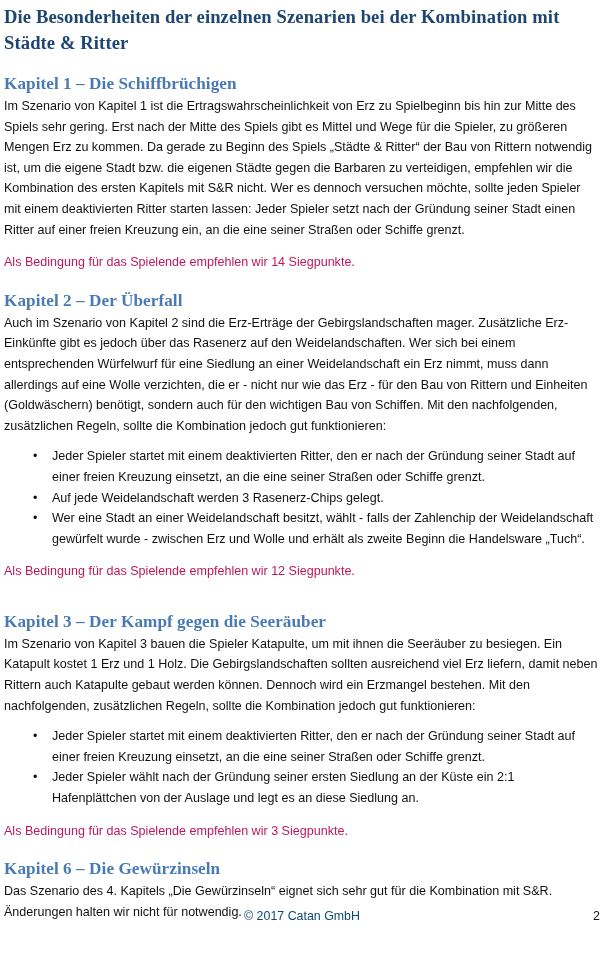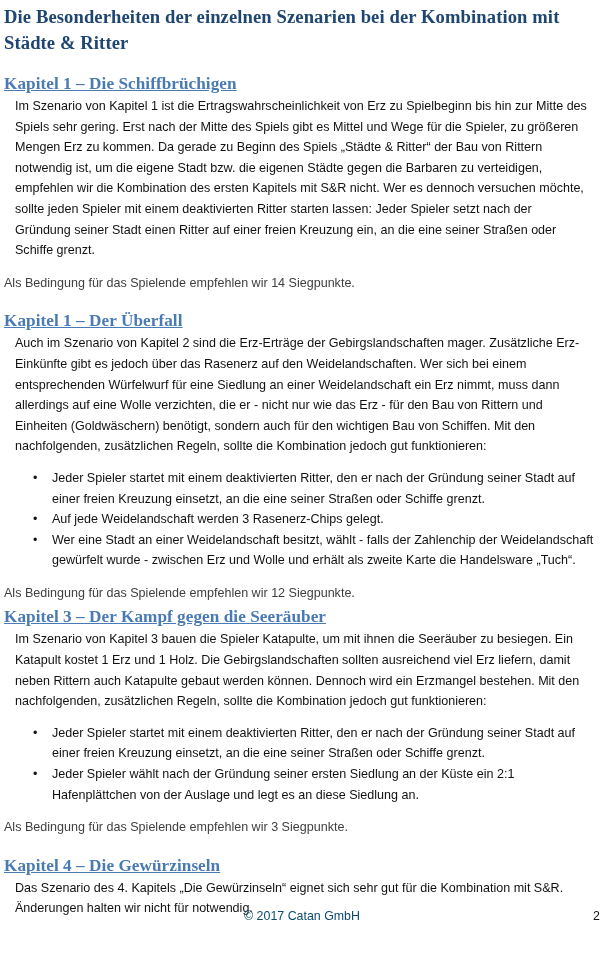--- a/index.html
+++ b/index.html
@@ -32,39 +32,38 @@
     letter-spacing: 0.1px;
   }
   .chapter-heading {
     font-family: "Liberation Serif", serif;
     font-weight: bold;
     font-size: 17.2px;
     line-height: 22px;
     color: #4a7ab4;
     margin: 0;
     letter-spacing: 0.05px;
-    text-decoration: underline;
   }
   .h-k1 { margin-top: 17px; }
   .h-k2 { margin-top: 17px; }
-  .h-k3 { margin-top: 3px; }
+  .h-k3 { margin-top: 29px; }
   .h-k4 { margin-top: 17px; }
   p.body {
     font-size: 12.55px;
     line-height: 20.6px;
-    margin: 11px;
+    margin: 0;
     text-align: left;
     color: #111111;
   }
   p.body.tight { margin-top: 1px; }
   p.note {
     font-size: 12.55px;
     line-height: 20.6px;
     margin: 12px 0 0 0;
-    color: #404040;
+    color: #be185d;
   }
   ul.rules {
     list-style: none;
     margin: 10px 0 0 0;
     padding: 0;
   }
   ul.rules li {
     position: relative;
     font-size: 12.55px;
     line-height: 20.6px;
@@ -106,53 +105,53 @@
 <body>
 
 <div class="page">
 
   <h1 class="doc-title">Die Besonderheiten der einzelnen Szenarien bei der Kombination mit Städte &amp; Ritter</h1>
 
   <h2 class="chapter-heading h-k1">Kapitel 1 – Die Schiffbrüchigen</h2>
   <p class="body tight">Im Szenario von Kapitel 1 ist die Ertragswahrscheinlichkeit von Erz zu Spielbeginn bis hin zur Mitte des Spiels sehr gering. Erst nach der Mitte des Spiels gibt es Mittel und Wege für die Spieler, zu größeren Mengen Erz zu kommen. Da gerade zu Beginn des Spiels „Städte &amp; Ritter“ der Bau von Rittern notwendig ist, um die eigene Stadt bzw. die eigenen Städte gegen die Barbaren zu verteidigen, empfehlen wir die Kombination des ersten Kapitels mit S&amp;R nicht. Wer es dennoch versuchen möchte, sollte jeden Spieler mit einem deaktivierten Ritter starten lassen: Jeder Spieler setzt nach der Gründung seiner Stadt einen Ritter auf einer freien Kreuzung ein, an die eine seiner Straßen oder Schiffe grenzt.</p>
   <p class="note">Als Bedingung für das Spielende empfehlen wir 14 Siegpunkte.</p>
 
-  <h2 class="chapter-heading h-k2">Kapitel 1 – Der Überfall</h2>
+  <h2 class="chapter-heading h-k2">Kapitel 2 – Der Überfall</h2>
   <p class="body tight">Auch im Szenario von Kapitel 2 sind die Erz-Erträge der Gebirgslandschaften mager. Zusätzliche Erz-Einkünfte gibt es jedoch über das Rasenerz auf den Weidelandschaften. Wer sich bei einem entsprechenden Würfelwurf für eine Siedlung an einer Weidelandschaft ein Erz nimmt, muss dann allerdings auf eine Wolle verzichten, die er - nicht nur wie das Erz - für den Bau von Rittern und Einheiten (Goldwäschern) benötigt, sondern auch für den wichtigen Bau von Schiffen. Mit den nachfolgenden, zusätzlichen Regeln, sollte die Kombination jedoch gut funktionieren:</p>
   <ul class="rules">
     <li>
       <span class="bullet">•</span>
       <span>Jeder Spieler startet mit einem deaktivierten Ritter, den er nach der Gründung seiner Stadt auf einer freien Kreuzung einsetzt, an die eine seiner Straßen oder Schiffe grenzt.</span>
     </li>
     <li>
       <span class="bullet">•</span>
       <span>Auf jede Weidelandschaft werden 3 Rasenerz-Chips gelegt.</span>
     </li>
     <li>
       <span class="bullet">•</span>
-      <span>Wer eine Stadt an einer Weidelandschaft besitzt, wählt - falls der Zahlenchip der Weidelandschaft gewürfelt wurde - zwischen Erz und Wolle und erhält als zweite Karte die Handelsware „Tuch“.</span>
+      <span>Wer eine Stadt an einer Weidelandschaft besitzt, wählt - falls der Zahlenchip der Weidelandschaft gewürfelt wurde - zwischen Erz und Wolle und erhält als zweite Beginn die Handelsware „Tuch“.</span>
     </li>
   </ul>
   <p class="note">Als Bedingung für das Spielende empfehlen wir 12 Siegpunkte.</p>
 
   <h2 class="chapter-heading h-k3">Kapitel 3 – Der Kampf gegen die Seeräuber</h2>
   <p class="body tight">Im Szenario von Kapitel 3 bauen die Spieler Katapulte, um mit ihnen die Seeräuber zu besiegen. Ein Katapult kostet 1 Erz und 1 Holz. Die Gebirgslandschaften sollten ausreichend viel Erz liefern, damit neben Rittern auch Katapulte gebaut werden können. Dennoch wird ein Erzmangel bestehen. Mit den nachfolgenden, zusätzlichen Regeln, sollte die Kombination jedoch gut funktionieren:</p>
   <ul class="rules">
     <li>
       <span class="bullet">•</span>
       <span>Jeder Spieler startet mit einem deaktivierten Ritter, den er nach der Gründung seiner Stadt auf einer freien Kreuzung einsetzt, an die eine seiner Straßen oder Schiffe grenzt.</span>
     </li>
     <li>
       <span class="bullet">•</span>
       <span>Jeder Spieler wählt nach der Gründung seiner ersten Siedlung an der Küste ein 2:1 Hafenplättchen von der Auslage und legt es an diese Siedlung an.</span>
     </li>
   </ul>
   <p class="note">Als Bedingung für das Spielende empfehlen wir 3 Siegpunkte.</p>
 
-  <h2 class="chapter-heading h-k4">Kapitel 4 – Die Gewürzinseln</h2>
+  <h2 class="chapter-heading h-k4">Kapitel 6 – Die Gewürzinseln</h2>
   <p class="body tight">Das Szenario des 4. Kapitels „Die Gewürzinseln“ eignet sich sehr gut für die Kombination mit S&amp;R. Änderungen halten wir nicht für notwendig.</p>
 
   <div class="footer">
     <div class="footer-copy">© 2017 Catan GmbH</div>
     <div class="footer-page">2</div>
   </div>
 
 </div>
 
 </body></html>

